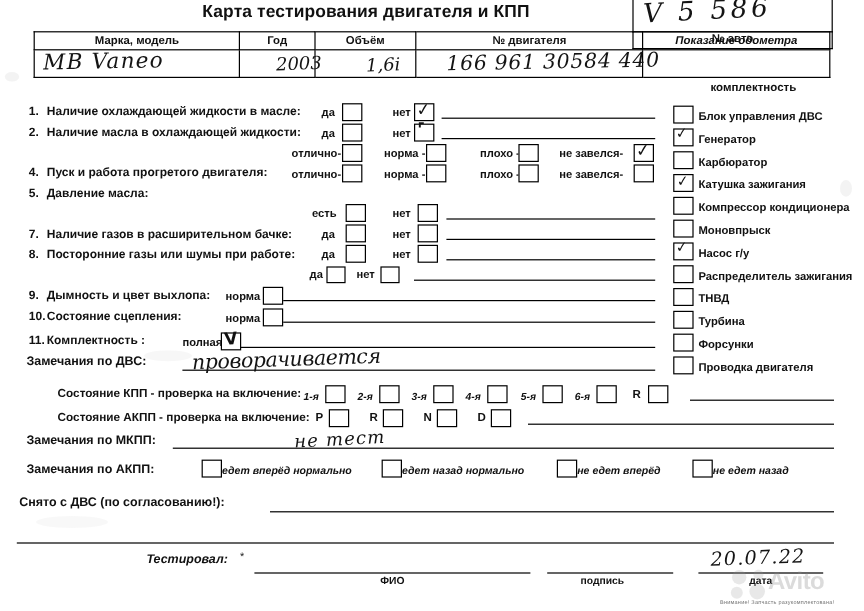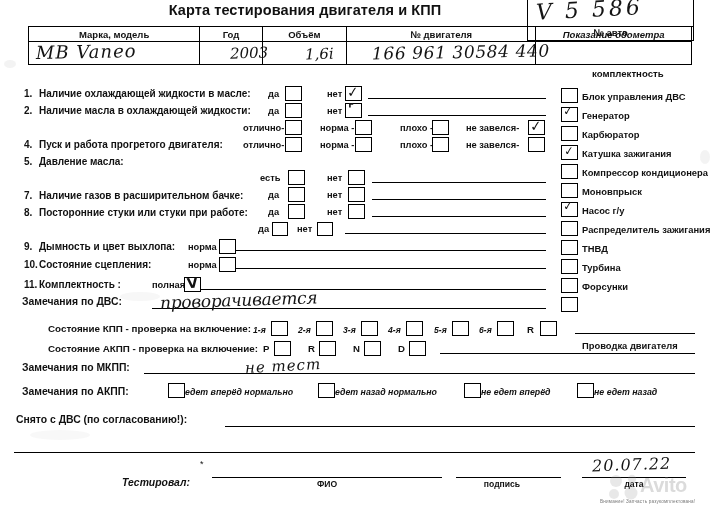--- a/index.html
+++ b/index.html
@@ -193,21 +193,21 @@
   <div class="q" style="left:24px;top:190px;">
     <span class="qn">7.</span><span>Наличие газов в расширительном бачке:</span>
   </div>
   <div class="opt" style="left:268px;top:207px;">да</div>
   <div class="box" style="left:288px;top:204px;"></div>
   <div class="opt" style="left:327px;top:207px;">нет</div>
   <div class="box" style="left:348px;top:204px;"></div>
   <div class="rule" style="left:372px;top:216px;width:174px;"></div>
 
   <div class="q" style="left:24px;top:207px;">
-    <span class="qn">8.</span><span>Посторонние стуки или стуки при работе:</span>
+    <span class="qn">8.</span><span>Посторонние газы или шумы при работе:</span>
   </div>
   <div class="opt" style="left:258px;top:224px;">да</div>
   <div class="box sm" style="left:272px;top:222px;"></div>
   <div class="opt" style="left:297px;top:224px;">нет</div>
   <div class="box sm" style="left:317px;top:222px;"></div>
   <div class="rule" style="left:345px;top:233px;width:201px;"></div>
 
   <div class="q" style="left:24px;top:241px;">
     <span class="qn">9.</span><span>Дымность и цвет выхлопа:</span>
   </div>
@@ -254,21 +254,21 @@
   <div class="kpt-item" style="top:205px;">Насос г/у</div>
   <div class="kpt-box" style="top:221px;"></div>
   <div class="kpt-item" style="top:224px;">Распределитель зажигания</div>
   <div class="kpt-box" style="top:240px;"></div>
   <div class="kpt-item" style="top:243px;">ТНВД</div>
   <div class="kpt-box" style="top:259px;"></div>
   <div class="kpt-item" style="top:262px;">Турбина</div>
   <div class="kpt-box" style="top:278px;"></div>
   <div class="kpt-item" style="top:281px;">Форсунки</div>
   <div class="kpt-box" style="top:297px;"></div>
-  <div class="kpt-item" style="top:300px;margin-top:40px;">Проводка двигателя</div>
+  <div class="kpt-item" style="top:300px;">Проводка двигателя</div>
 
   <div class="slabel" style="left:22px;top:296px;">Замечания по ДВС:</div>
   <div class="rule" style="left:152px;top:308px;width:394px;"></div>
   <div class="hw-note" style="left:160px;top:290px;font-size:17px;transform:rotate(-2deg);letter-spacing:-.3px;">проворачивается</div>
 
   <div class="slabel sm" style="left:48px;top:323px;">Состояние КПП - проверка на включение:</div>
   <div class="gear" style="left:253px;top:325px;">1-я</div>
   <div class="box" style="left:271px;top:321px;"></div>
   <div class="gear" style="left:298px;top:325px;">2-я</div>
   <div class="box" style="left:316px;top:321px;"></div>
@@ -306,21 +306,21 @@
   <div class="akpp-lbl" style="left:335px;top:387px;">едет назад нормально</div>
   <div class="box" style="left:464px;top:383px;"></div>
   <div class="akpp-lbl" style="left:481px;top:387px;">не едет вперёд</div>
   <div class="box" style="left:577px;top:383px;"></div>
   <div class="akpp-lbl" style="left:594px;top:387px;">не едет назад</div>
 
   <div class="slabel" style="left:16px;top:414px;">Снято с ДВС (по согласованию!):</div>
   <div class="rule" style="left:225px;top:426px;width:470px;"></div>
   <div class="rule" style="left:14px;top:452px;width:681px;"></div>
 
-  <div class="tested" style="left:122px;top:461px;margin-top:16px;">Тестировал:</div>
+  <div class="tested" style="left:122px;top:461px;">Тестировал:</div>
   <div style="position:absolute;left:200px;top:459px;font-size:9px;">*</div>
   <div class="rule" style="left:212px;top:477px;width:230px;"></div>
   <div class="footlbl" style="left:277px;top:479px;width:100px;">ФИО</div>
   <div class="rule" style="left:456px;top:477px;width:105px;"></div>
   <div class="footlbl" style="left:452px;top:479px;width:100px;">подпись</div>
   <div class="rule" style="left:582px;top:477px;width:104px;"></div>
   <div class="footlbl" style="left:584px;top:479px;width:100px;">дата</div>
   <div class="hand" style="position:absolute;left:592px;top:455px;font-size:16px;letter-spacing:1px;transform:rotate(-2deg);">20.07.22</div>
 
   <svg class="wm" width="34" height="26" viewBox="0 0 34 26">

